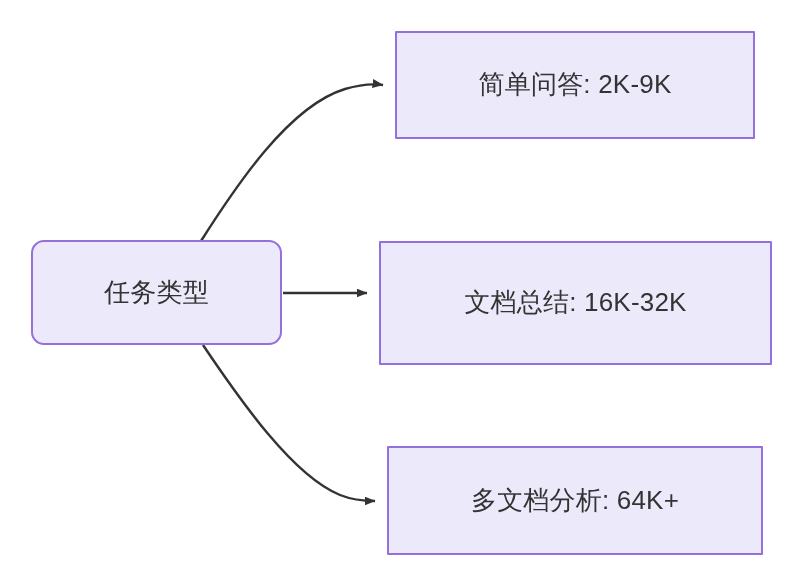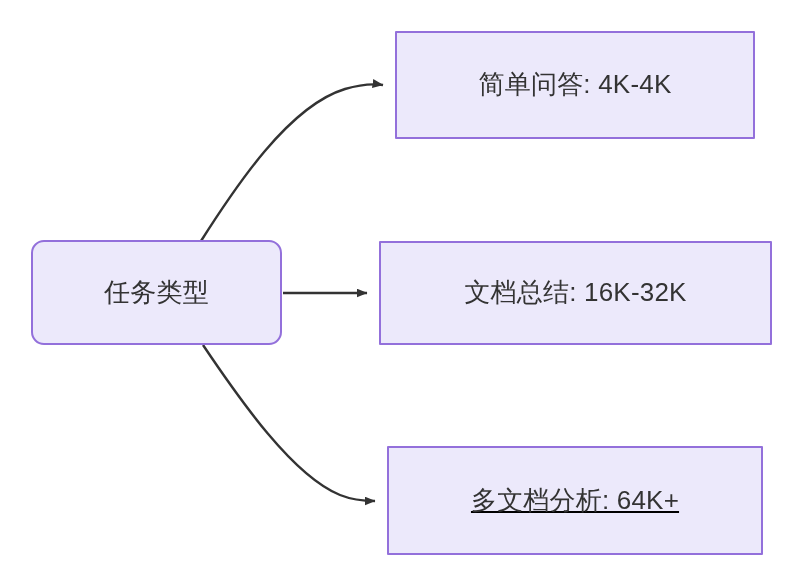--- a/index.html
+++ b/index.html
@@ -42,22 +42,22 @@
   .node-label {
     color: #333333;
     font-size: 26px;
     font-weight: 400;
     line-height: 1.2;
     letter-spacing: 0.2px;
     white-space: nowrap;
   }
   #node-root   { left: 31px;  top: 240px; width: 251px; height: 105px; border-radius: 13px; }
   #node-simple { left: 395px; top: 31px;  width: 360px; height: 108px; }
-  #node-doc    { left: 379px; top: 241px; width: 393px; height: 104px; }
-  #node-multi  { left: 387px; top: 446px; width: 376px; height: 109px; text-decoration: underline; }
+  #node-doc    { left: 379px; top: 241px; width: 393px; height: 124px; }
+  #node-multi  { left: 387px; top: 446px; width: 376px; height: 109px; }
 </style>
 </head>
 <body>
 
 <div id="diagram-canvas">
 
   <svg id="edge-layer" viewBox="0 0 787 572">
     <defs>
       <marker id="arrowhead" markerWidth="11" markerHeight="9" refX="10.5" refY="4.5" orient="auto" markerUnits="userSpaceOnUse">
         <path d="M 0 0 L 11 4.5 L 0 9 z" fill="#333333"></path>
@@ -69,21 +69,21 @@
     <path d="M 283 293 L 367 293" fill="none" stroke="#333333" stroke-width="2.4" marker-end="url(#arrowhead)"></path>
 
     <path d="M 203 345 C 240 400, 293 476, 340 495 C 355 501, 368 501, 375 501" fill="none" stroke="#333333" stroke-width="2.4" marker-end="url(#arrowhead)"></path>
   </svg>
 
   <div class="flow-node" id="node-root">
     <span class="node-label">任务类型</span>
   </div>
 
   <div class="flow-node" id="node-simple">
-    <span class="node-label">简单问答: 4K-4K</span>
+    <span class="node-label">简单问答: 2K-9K</span>
   </div>
 
   <div class="flow-node" id="node-doc">
     <span class="node-label">文档总结: 16K-32K</span>
   </div>
 
   <div class="flow-node" id="node-multi">
     <span class="node-label">多文档分析: 64K+</span>
   </div>
 

